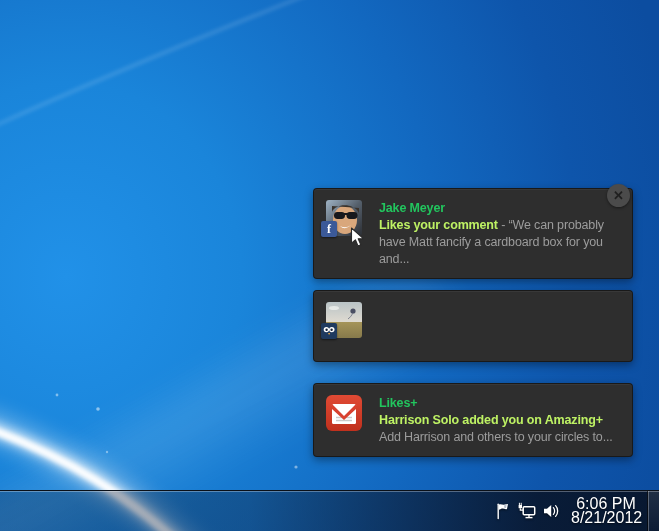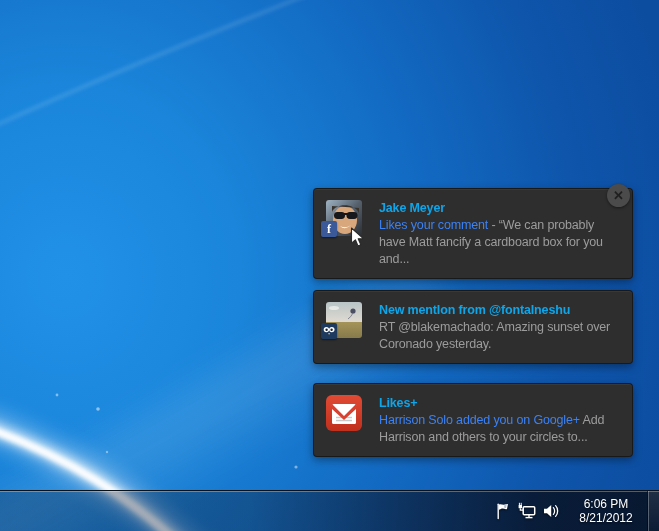--- a/index.html
+++ b/index.html
@@ -27,22 +27,22 @@
   #card-2{top:383px;min-height:72px;}
   .avatar-wrap{position:relative;width:36px;flex:0 0 36px;}
   .avatar{width:36px;height:36px;border-radius:3px;overflow:hidden;display:block;}
   .badge{
     position:absolute;left:-5px;bottom:-1px;width:16px;height:16px;border-radius:2px;
     box-shadow:0 1px 2px rgba(0,0,0,0.5);
     display:flex;align-items:center;justify-content:center;
   }
   .badge-f{background:#3b5998;color:#fff;font-weight:bold;font-size:12px;font-family:"Liberation Serif",serif;line-height:16px;}
   .content{margin-left:17px;width:246px;font-size:12.5px;line-height:17px;letter-spacing:-0.15px;}
-  .title{font-weight:bold;color:#0ea5e9;}
-  .msg .lead{font-weight:normal;color:#3b82f6;}
+  .title{font-weight:bold;color:#22c55e;}
+  .msg .lead{font-weight:bold;color:#bef264;}
   .msg .rest{color:#9c9c9c;}
   .close-btn{
     position:absolute;top:-5px;right:2px;width:23px;height:23px;border-radius:50%;
     background:#4b4b4b;color:#1f1f1f;font-size:13px;font-weight:bold;
     line-height:23px;text-align:center;box-shadow:0 1px 3px rgba(0,0,0,0.45);
     cursor:default;user-select:none;
   }
   
   .taskbar{
     position:absolute;left:0;right:0;bottom:0;height:40px;
@@ -50,21 +50,21 @@
     background:linear-gradient(90deg,
       rgba(16,36,66,0.33) 0%, rgba(15,33,60,0.40) 38%,
       rgba(11,24,46,0.66) 62%, rgba(8,17,34,0.84) 82%, rgba(7,15,30,0.86) 100%);
     box-shadow:inset 0 1px 0 rgba(255,255,255,0.30);
   }
   .tray{position:absolute;right:0;top:0;height:100%;display:flex;align-items:center;}
   .tray-icon{width:24px;height:24px;display:flex;align-items:center;justify-content:center;}
   .tray-icon svg{filter:drop-shadow(0 1px 1px rgba(0,0,0,0.55));}
   .clock{
     width:70px;margin:0 6px 0 8px;text-align:center;color:#fff;
-    font-size:12px;line-height:14px;text-shadow:0 1px 2px rgba(0,0,0,0.6);
+    font-size:16px;line-height:14px;text-shadow:0 1px 2px rgba(0,0,0,0.6);
   }
   .show-desktop{
     width:12px;height:100%;box-sizing:border-box;
     border-left:1px solid rgba(0,0,0,0.65);
     box-shadow:inset 1px 0 0 rgba(255,255,255,0.28);
     background:linear-gradient(180deg, rgba(255,255,255,0.10), rgba(255,255,255,0.02));
   }
   
   .cursor{position:absolute;left:350px;top:227px;}
 </style>
@@ -154,24 +154,20 @@
     <div class="badge" style="background:#1f3a5f;">
       <svg width="14" height="12" viewBox="0 0 14 12">
         <circle cx="4.4" cy="4.6" r="2.7" fill="#fff"></circle>
         <circle cx="9.8" cy="4.6" r="2.7" fill="#fff"></circle>
         <circle cx="4.6" cy="4.8" r="1.2" fill="#17233a"></circle>
         <circle cx="9.6" cy="4.8" r="1.2" fill="#17233a"></circle>
         <path d="M6 8 L7.1 10 L8.2 8 Z" fill="#f0a63a"></path>
       </svg>
     </div>
   </div>
-  <div class="content">
-    <div class="title">New mentIon from @fontaIneshu</div>
-    <div class="msg"><span class="lead"></span><span class="rest">RT @blakemachado: Amazing sunset over Coronado yesterday.</span></div>
-  </div>
 </div>
 
 <div class="card" id="card-2">
   <div class="avatar-wrap">
     <svg class="avatar" width="36" height="36" viewBox="0 0 36 36">
       <defs>
           <linearGradient id="gm" x1="0" y1="0" x2="0" y2="1">
         <stop offset="0" stop-color="#e04a34"></stop>
             <stop offset="1" stop-color="#c0301d"></stop>
       </linearGradient>
@@ -179,21 +175,21 @@
       <rect width="36" height="36" rx="6" fill="url(#gm)"></rect>
       <rect x="6" y="9" width="24" height="20" rx="1.5" fill="#ffffff"></rect>
       <line x1="10" y1="22.5" x2="26" y2="22.5" stroke="#c9c9c9" stroke-width="1.5"></line>
       <line x1="10" y1="25.5" x2="26" y2="25.5" stroke="#c9c9c9" stroke-width="1.5"></line>
       <path d="M6 9 L18 21 L30 9 L30 14 L18 25 L6 14 Z" fill="#d8412f"></path>
       <path d="M4 7 L32 7 L32 10 L18 23 L4 10 Z" fill="#d8412f" opacity="0.0"></path>
     </svg>
   </div>
   <div class="content">
     <div class="title">Likes+</div>
-    <div class="msg"><span class="lead">Harrison Solo added you on Google+</span><span class="rest"> Add Harrison and others to your circles to...</span></div>
+    <div class="msg"><span class="lead">Harrison Solo added you on Amazing+</span><span class="rest"> Add Harrison and others to your circles to...</span></div>
   </div>
 </div>
 
 <svg class="cursor" width="15" height="22" viewBox="0 0 15 22">
   <path d="M1.5 1 L1.5 16.2 L5.4 12.8 L8 18.9 L10.8 17.7 L8.2 11.7 L13.4 11.7 Z" fill="#ffffff" stroke="#2a2a2a" stroke-width="1.1" stroke-linejoin="round"></path>
 </svg>
 
 <div class="taskbar">
   <div class="tray">
 

